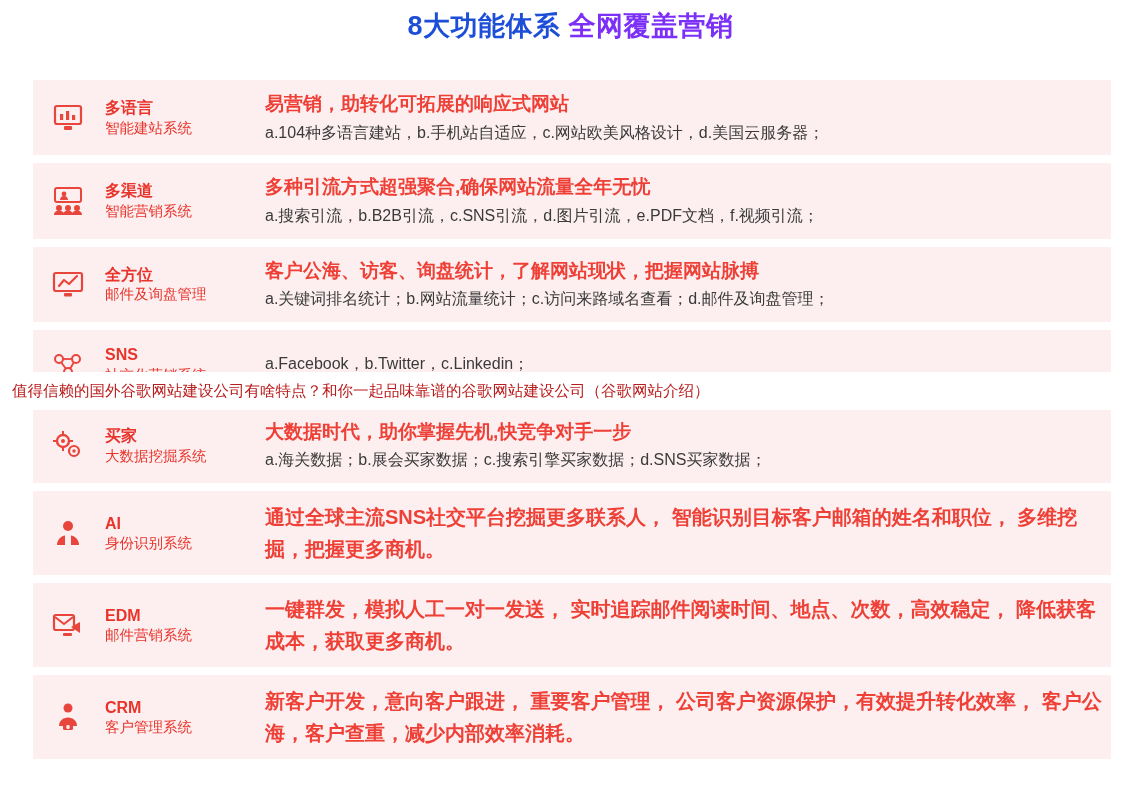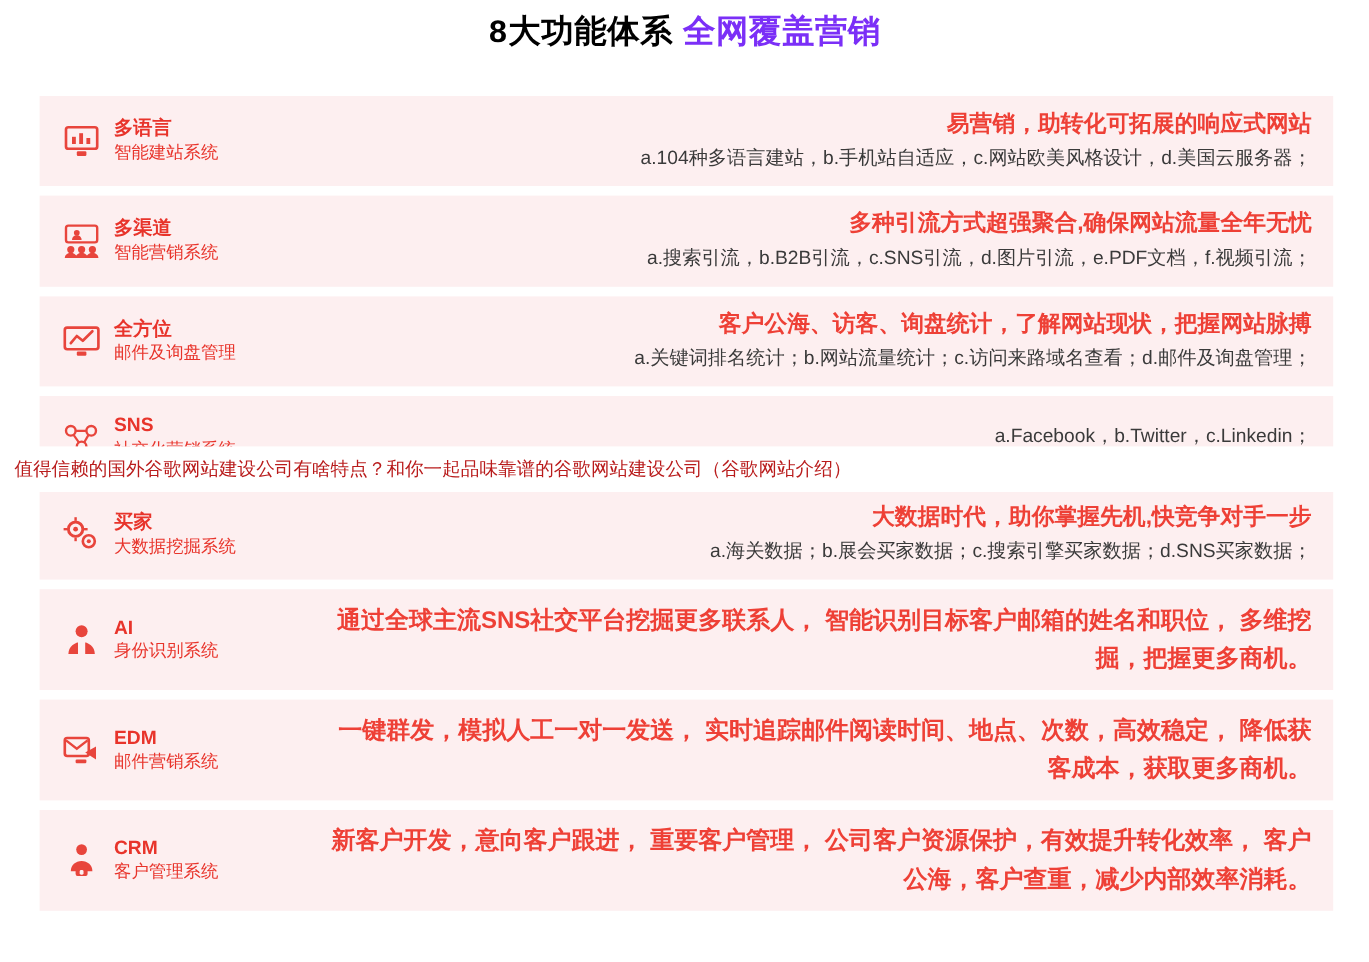--- a/index.html
+++ b/index.html
@@ -16,21 +16,21 @@
     overflow: hidden;
   }
 
   .page-title {
     text-align: center;
     font-size: 27px;
     font-weight: bold;
     padding-top: 8px;
     letter-spacing: 0.5px;
   }
-  .page-title .t1 { color: #000000; font-family: Liberation Mono, monospace; }
+  .page-title .t1 { color: #1d4ed8; }
   .page-title .t2 { color: #7b2ff7; text-align: right; }
 
   .list {
     position: absolute;
     top: 80px;
     left: 33px;
     width: 1078px;
   }
 
   .row {
@@ -41,21 +41,21 @@
     min-height: 70px;
   }
 
   .row .label-cell {
     width: 222px;
     flex: 0 0 222px;
     display: flex;
     align-items: center;
     padding-left: 18px;
     box-sizing: border-box;
-    gap: 10px;
+    gap: 20px;
   }
 
   .icon {
     width: 34px;
     height: 34px;
     flex: 0 0 34px;
     display: flex;
     align-items: center;
     justify-content: center;
     color: #e8453c;
@@ -73,25 +73,24 @@
     font-weight: bold;
     font-size: 16px;
   }
   .label-sub {
     color: #e8342b;
     font-size: 14.5px;
   }
 
   .row .content-cell {
     flex: 1;
-    padding: 10px 18px 10px 10px;
+    padding: 10px 8px 10px 10px;
     display: flex;
     flex-direction: column;
     justify-content: center;
-    text-align: right;
   }
   .content-title {
     color: #ee4036;
     font-size: 19px;
     font-weight: bold;
     line-height: 1.5;
     margin-bottom: 2px;
   }
   .content-desc {
     color: #3a3a3a;

